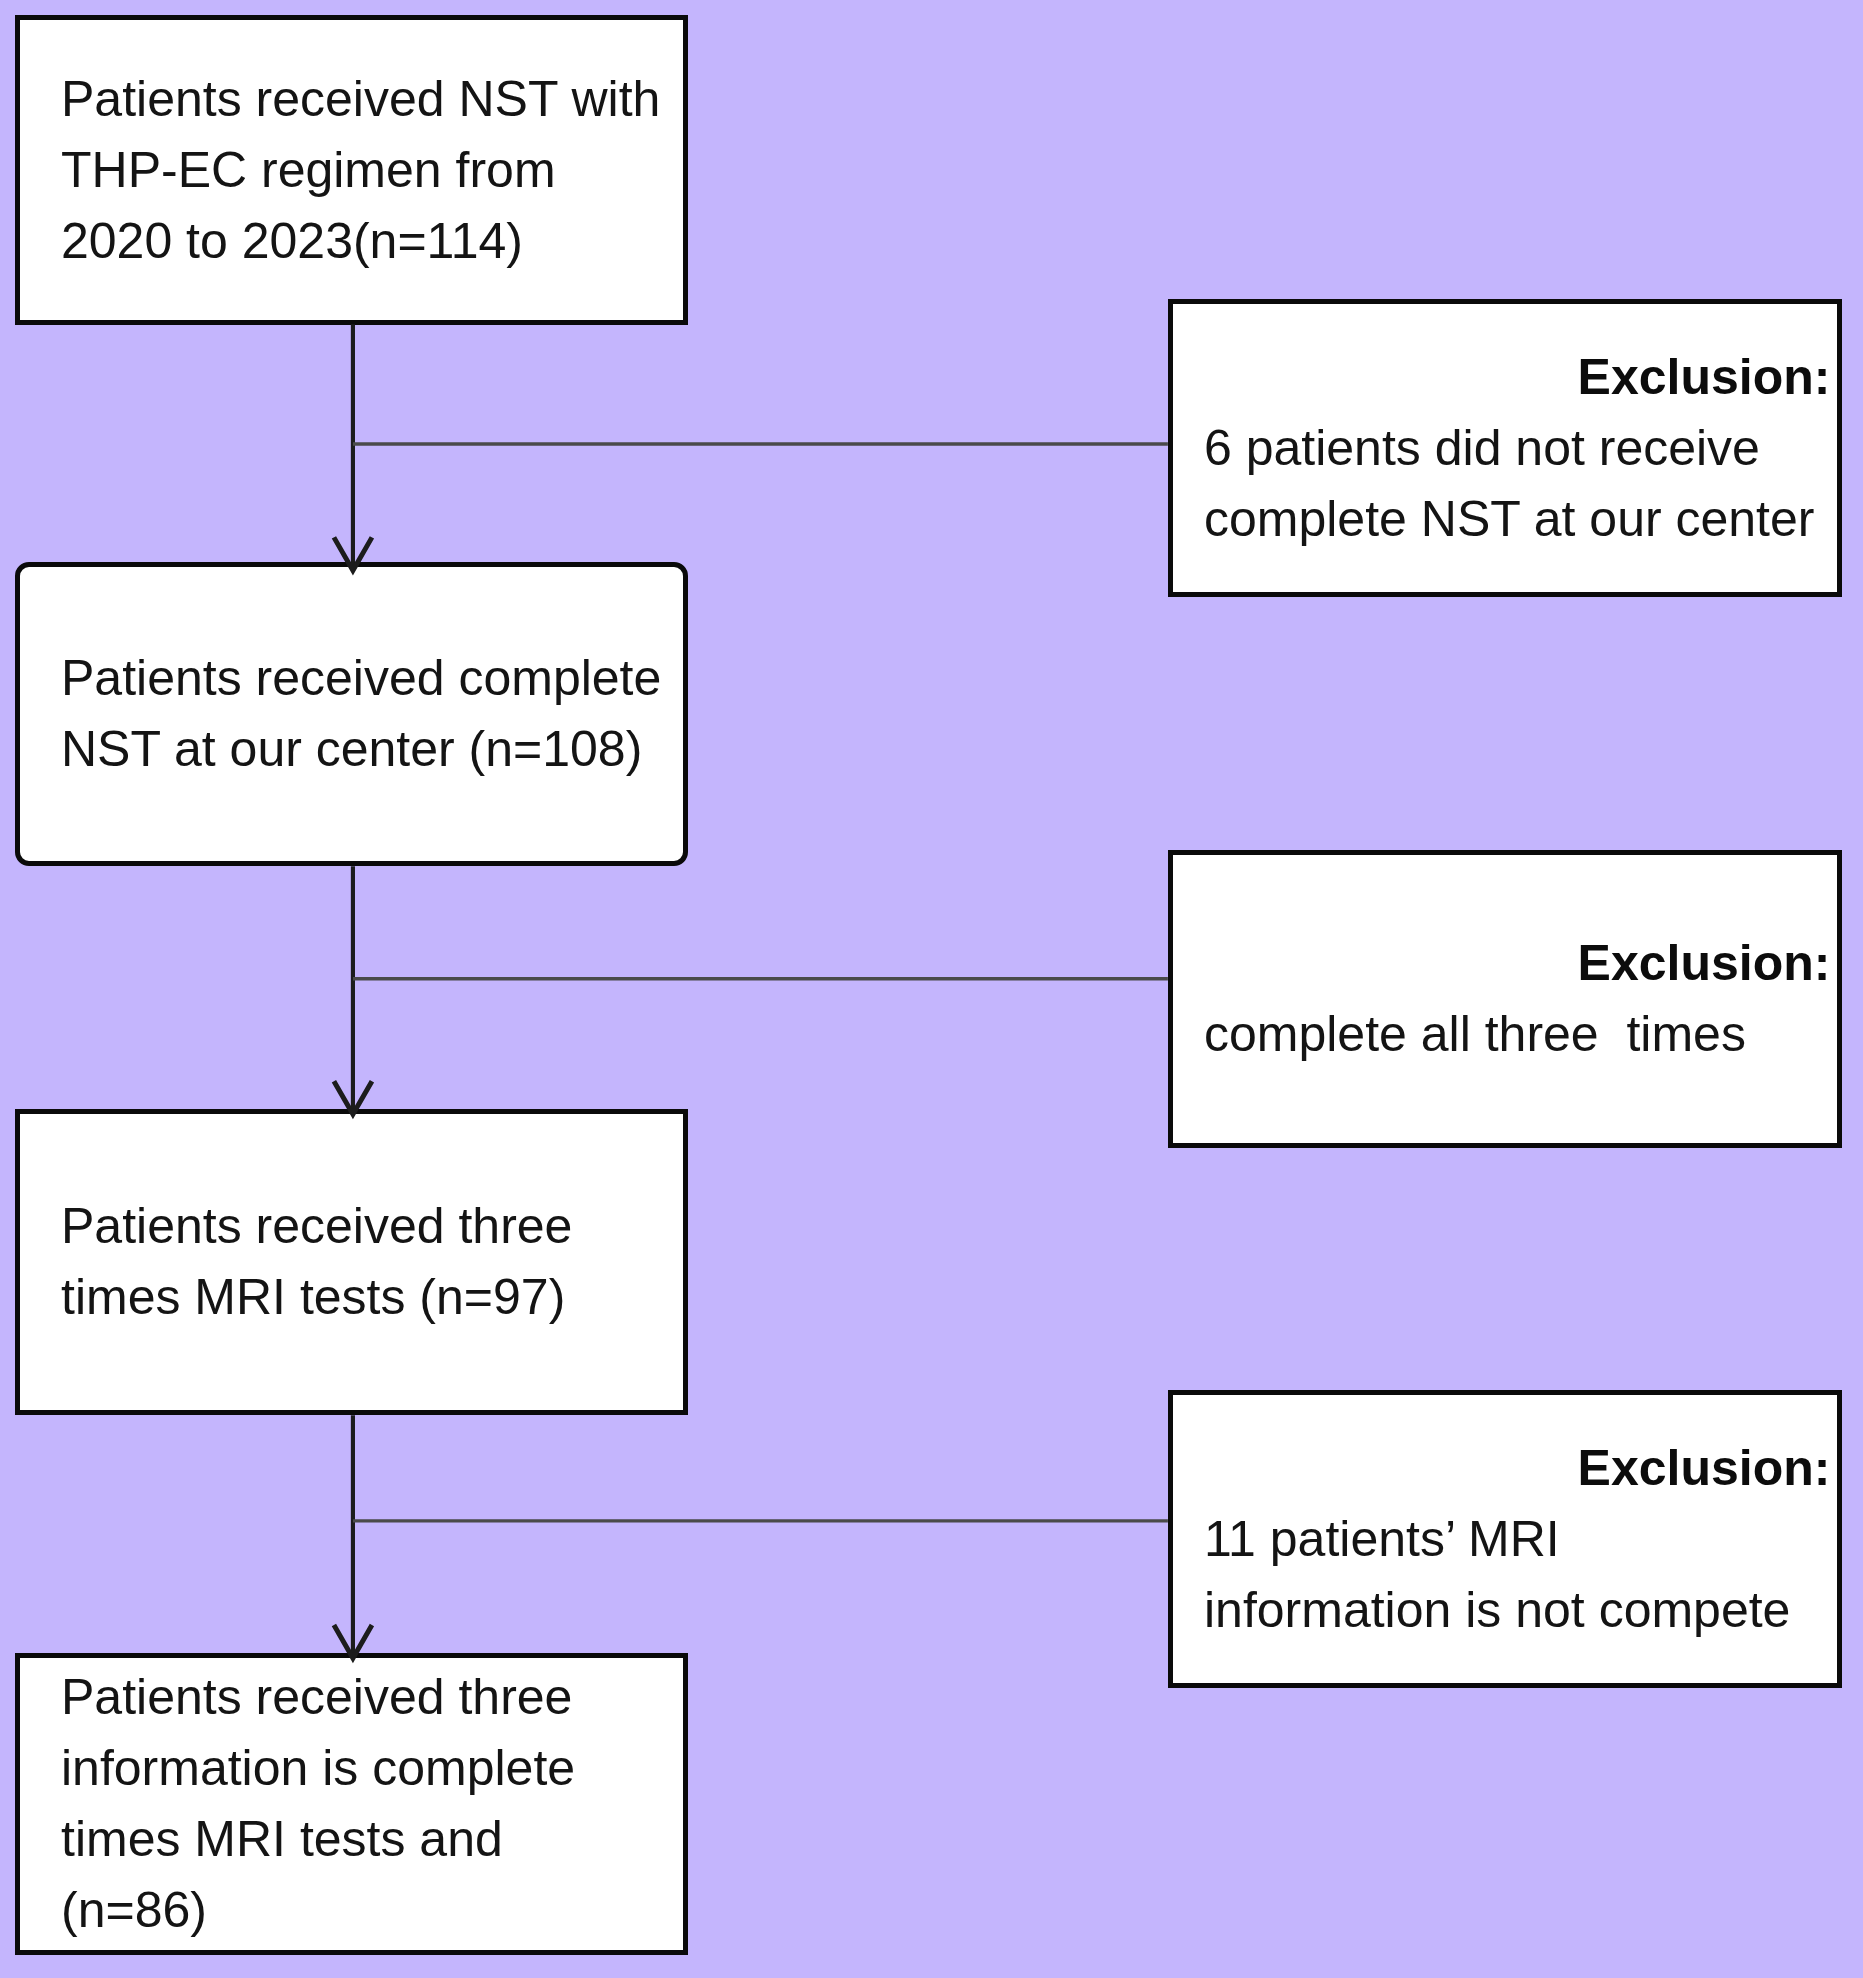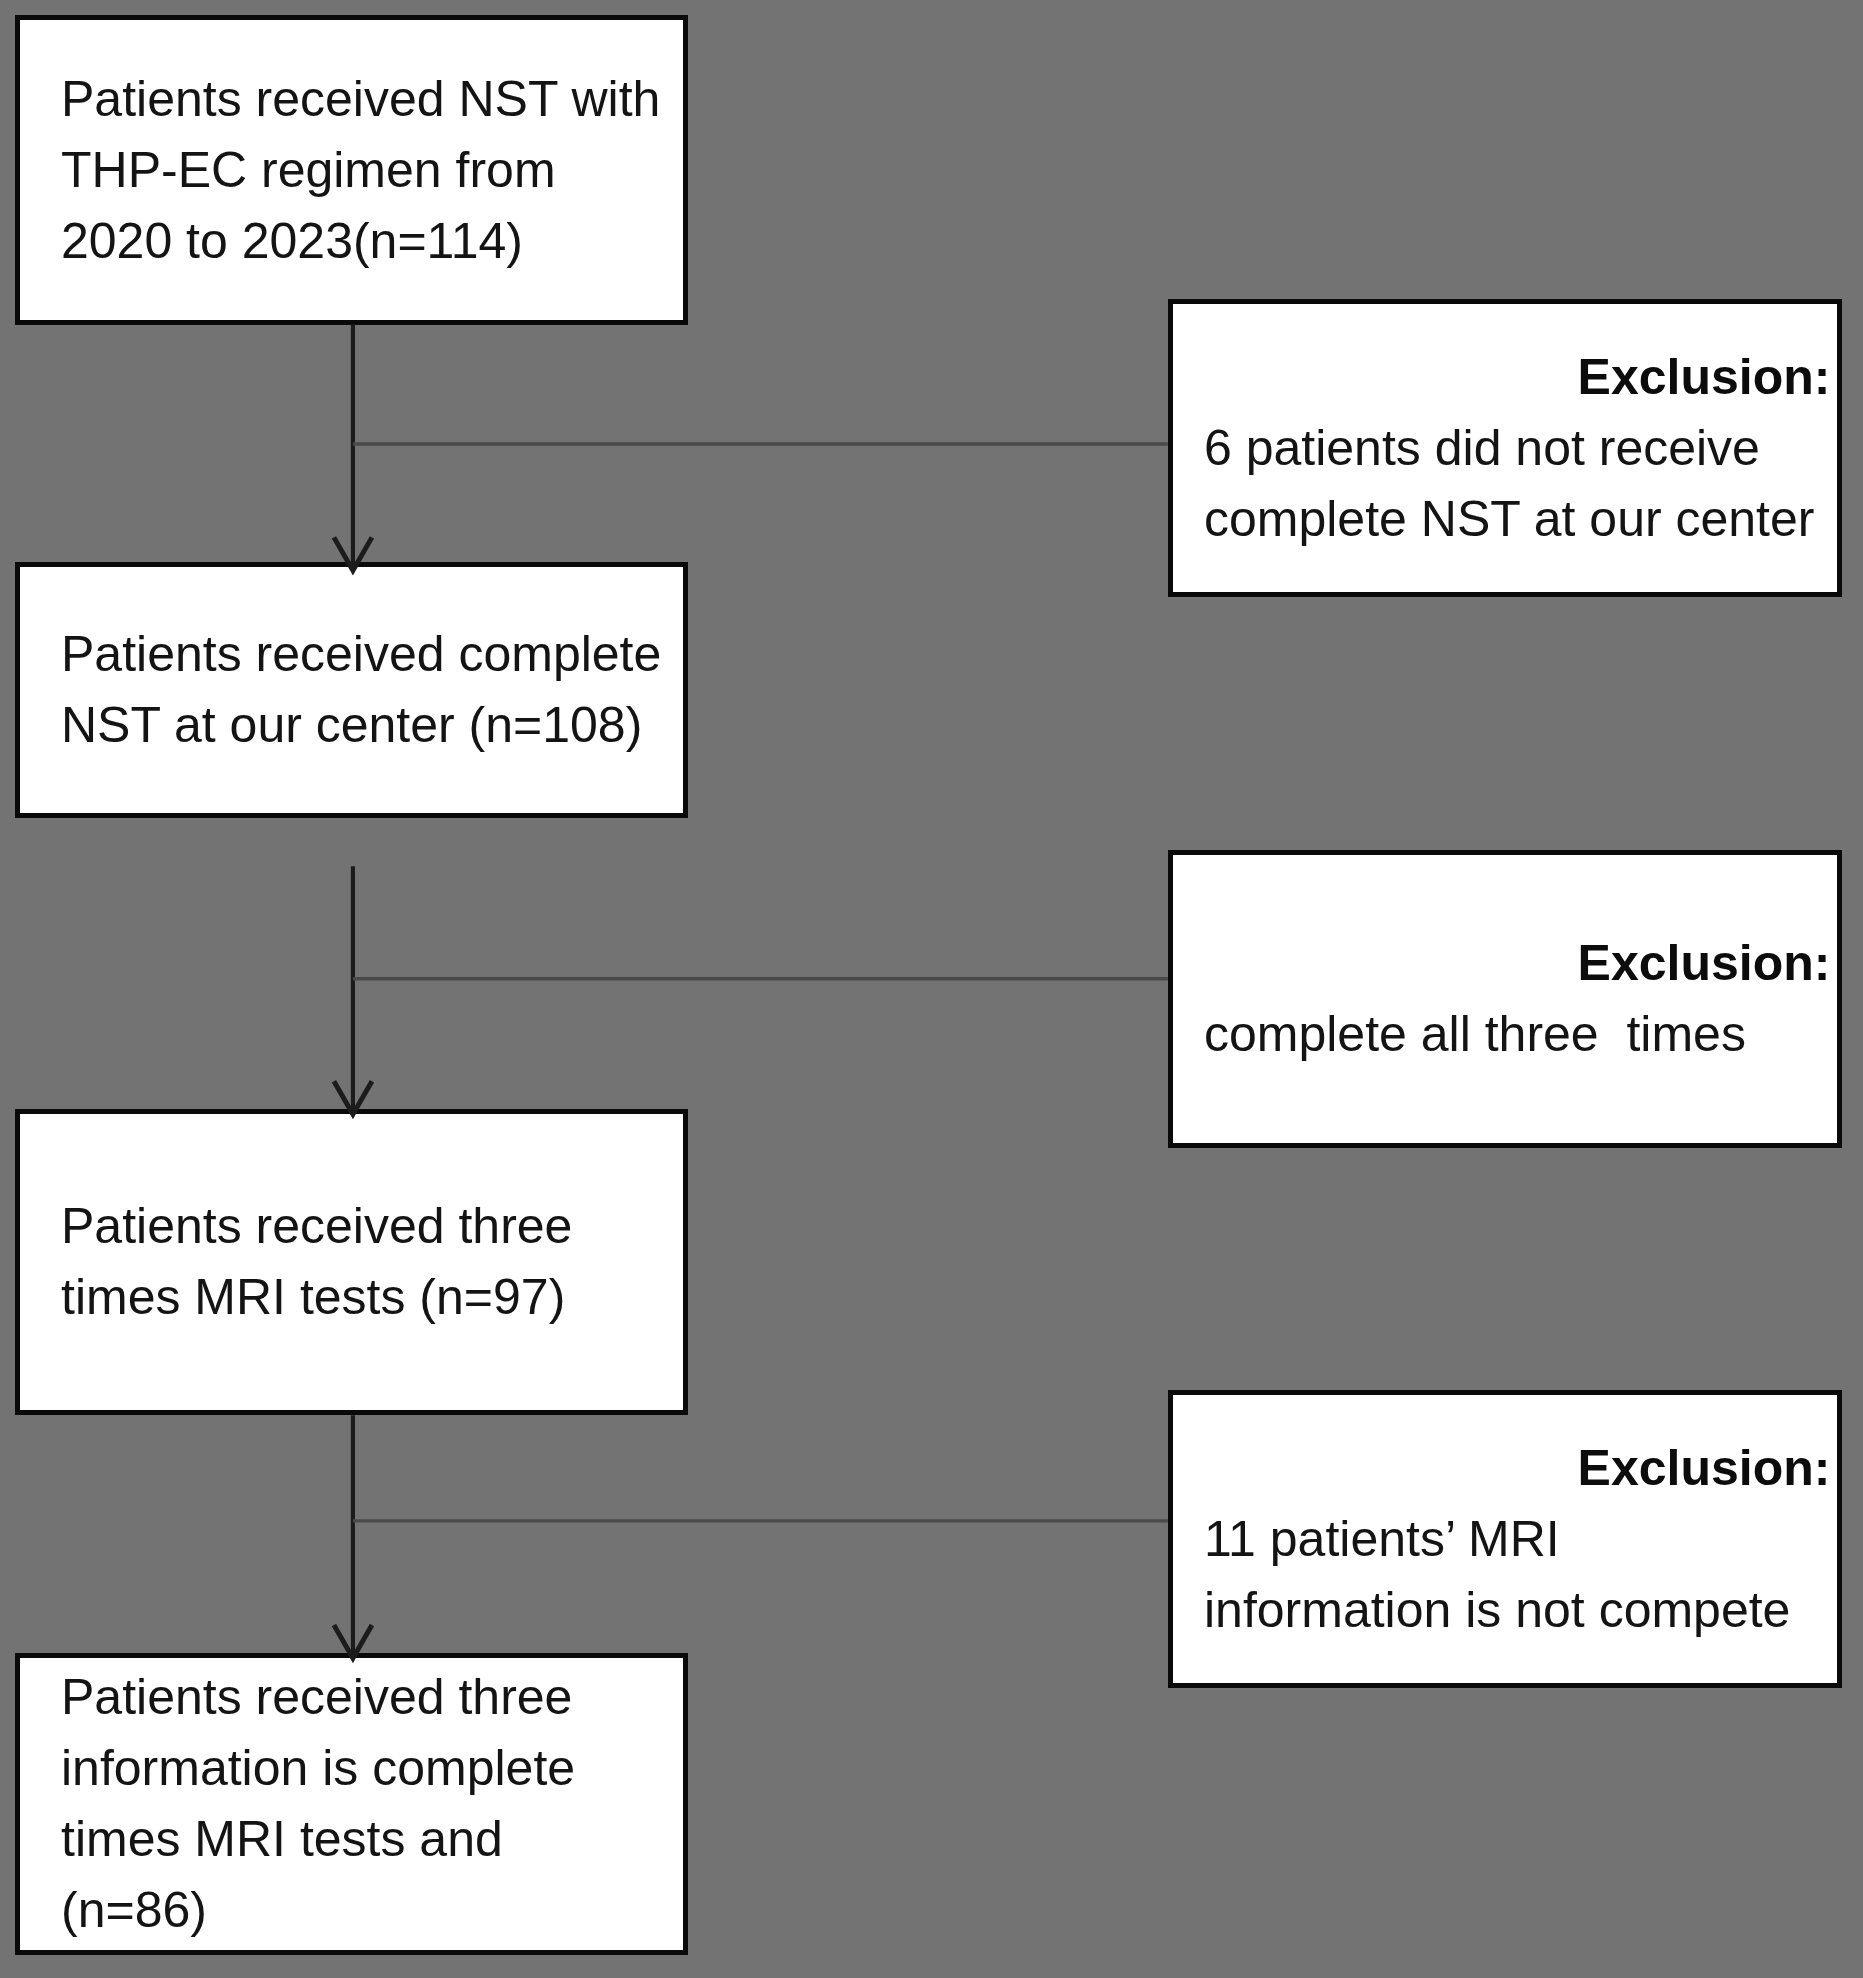--- a/index.html
+++ b/index.html
@@ -4,21 +4,21 @@
 <style>
   html, body {
     margin: 0;
     padding: 0;
     background: #ffffff;
   }
   .canvas {
     position: relative;
     width: 1863px;
     height: 1979px;
-    background: #737373;
+    background: #c4b5fd;
     font-family: "Liberation Sans", "DejaVu Sans", sans-serif;
     color: #141414;
   }
   .box {
     position: absolute;
     box-sizing: border-box;
     border: 5px solid #0a0a0a;
     background: #ffffff;
     display: flex;
     flex-direction: column;
@@ -60,21 +60,21 @@
 <body>
 
 <div class="canvas">
 
   <div class="box main" style="top:15px;height:310px;">
     <div class="line">Patients received NST with</div>
     <div class="line">THP-EC regimen from</div>
     <div class="line">2020 to 2023(n=114)</div>
   </div>
 
-  <div class="box main" style="top:562px;height:256px;">
+  <div class="box main" style="top:562px;height:304px;border-radius:14px;">
     <div class="line">Patients received complete</div>
     <div class="line">NST at our center (n=108)</div>
   </div>
 
   <div class="box main" style="top:1109px;height:306px;">
     <div class="line">Patients received three</div>
     <div class="line">times MRI tests (n=97)</div>
   </div>
 
   <div class="box main" style="top:1653px;height:302px;">

